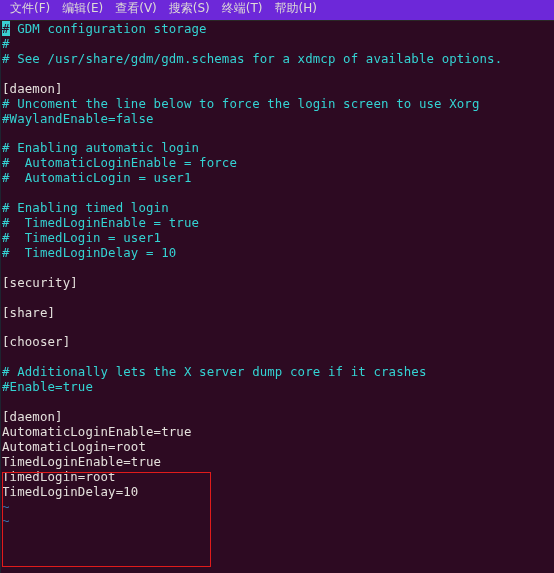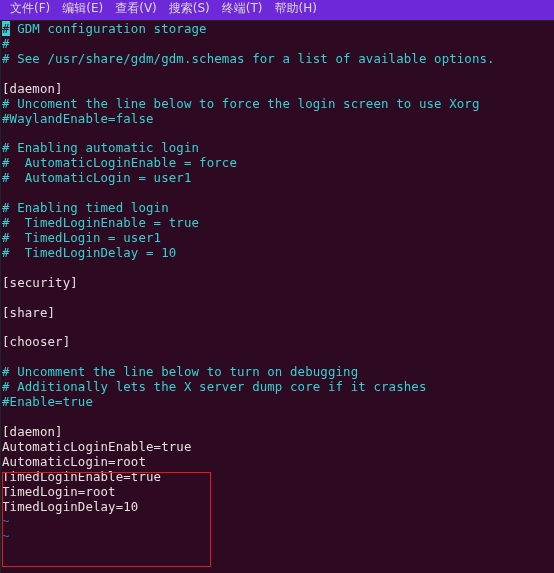--- a/index.html
+++ b/index.html
@@ -104,42 +104,41 @@
   <div class="menu-item">搜索(S)</div>
   <div class="menu-item">终端(T)</div>
   <div class="menu-item">帮助(H)</div>
 </div>
 
 <div id="terminal">
   <div id="left-edge"></div>
   <div id="text-layer">
       <div class="line comment"><span class="cursor-cell">#</span><span> GDM configuration storage</span></div>
       <div class="line comment">#</div>
-      <div class="line comment"># See /usr/share/gdm/gdm.schemas for a list of available options.</div>
+      <div class="line comment"># See /usr/share/gdm/gdm.schemas for a xdmcp of available options.</div>
       <div class="line blank"> </div>
       <div class="line section">[daemon]</div>
       <div class="line comment"># Uncoment the line below to force the login screen to use Xorg</div>
       <div class="line comment">#WaylandEnable=false</div>
       <div class="line blank"> </div>
       <div class="line comment"># Enabling automatic login</div>
       <div class="line comment">#  AutomaticLoginEnable = force</div>
       <div class="line comment">#  AutomaticLogin = user1</div>
       <div class="line blank"> </div>
       <div class="line comment"># Enabling timed login</div>
       <div class="line comment">#  TimedLoginEnable = true</div>
       <div class="line comment">#  TimedLogin = user1</div>
       <div class="line comment">#  TimedLoginDelay = 10</div>
       <div class="line blank"> </div>
       <div class="line section">[security]</div>
       <div class="line blank"> </div>
       <div class="line section">[share]</div>
       <div class="line blank"> </div>
       <div class="line section">[chooser]</div>
       <div class="line blank"> </div>
-      <div class="line comment"># Uncomment the line below to turn on debugging</div>
       <div class="line comment"># Additionally lets the X server dump core if it crashes</div>
       <div class="line comment">#Enable=true</div>
       <div class="line blank"> </div>
       <div class="line plain">[daemon]</div>
       <div class="line plain">AutomaticLoginEnable=true</div>
       <div class="line plain">AutomaticLogin=root</div>
       <div class="line plain">TimedLoginEnable=true</div>
       <div class="line plain">TimedLogin=root</div>
       <div class="line plain">TimedLoginDelay=10</div>
       <div class="line tilde">~</div>

